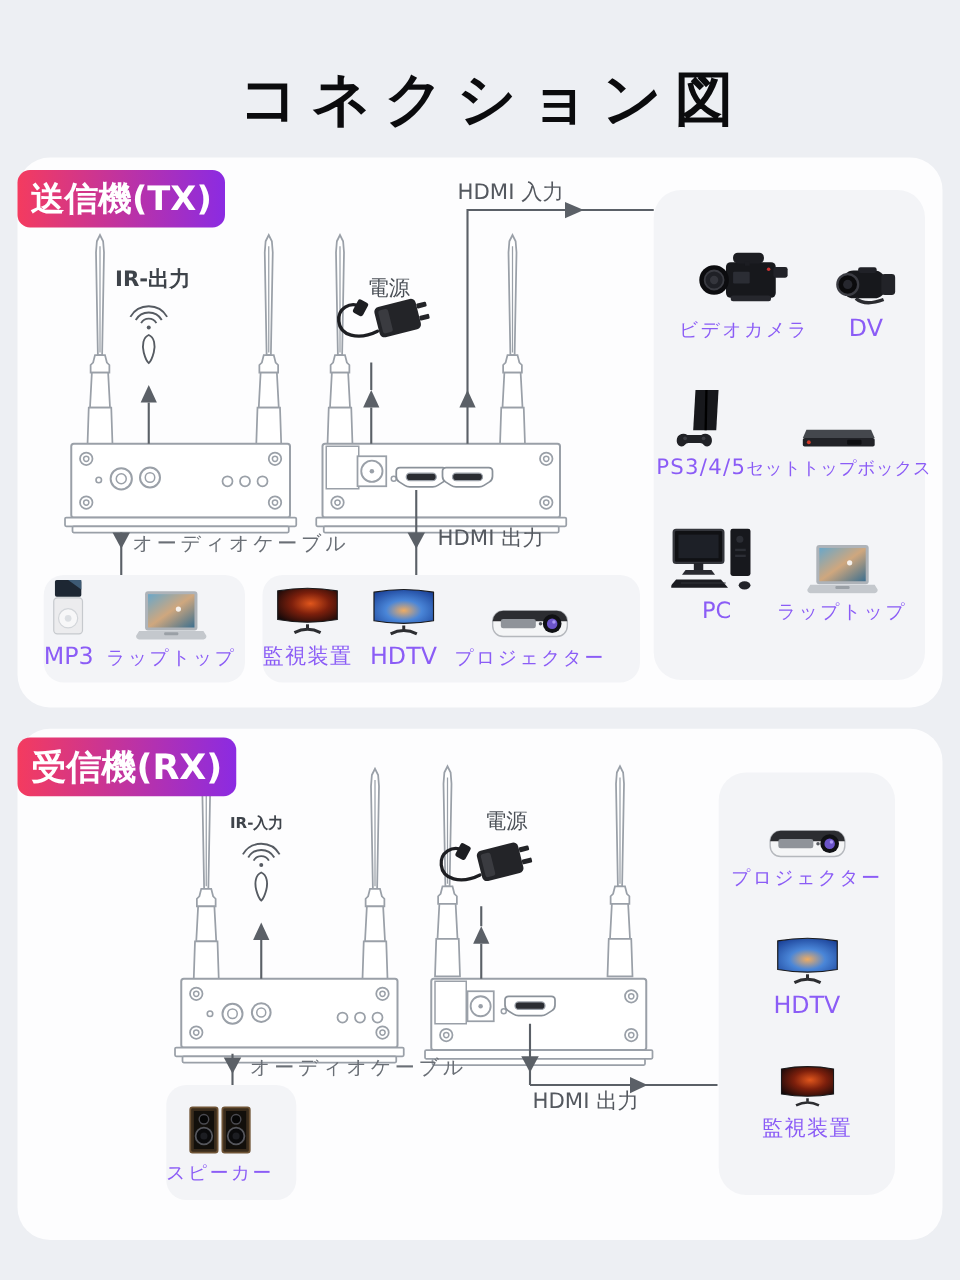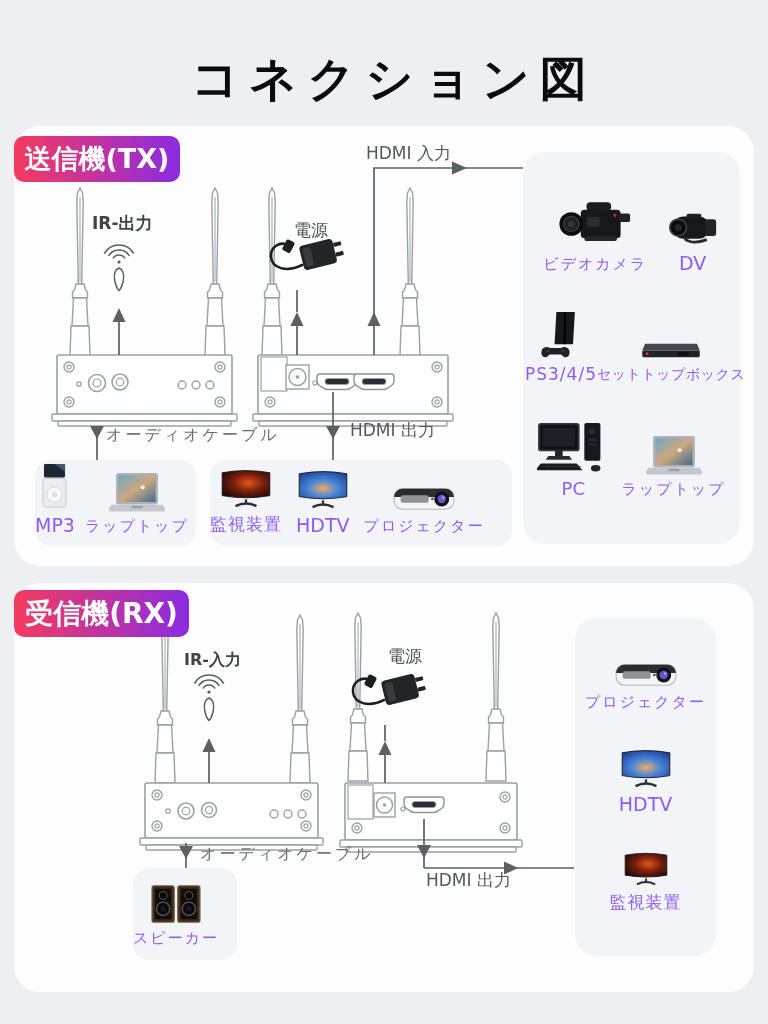--- a/index.html
+++ b/index.html
@@ -18,21 +18,21 @@
   .rx-badge{left:14px;top:590px;width:175px;height:47px;font-size:28px;}
   svg.overlay{position:absolute;left:0;}
   #svg-tx{top:126px;}
   #svg-rx{top:583px;}
   .flabel{position:absolute;font-size:17px;color:var(--label,#54585f);white-space:nowrap;}
   #lbl-tx-hdmi-in{left:366px;top:142px;}
   #lbl-tx-ir{left:92px;top:212px;font-weight:600;color:var(--dark-label,#3e434a);}
   #lbl-tx-power{left:294px;top:219px;color:#4b5057;}
   #lbl-tx-audio{left:106px;top:425px;font-size:16px;letter-spacing:3px;color:#6a6f76;}
   #lbl-tx-hdmi-out{left:350px;top:419px;}
-  #lbl-rx-ir{left:184px;top:650px;font-size:16px;font-weight:600;color:var(--dark-label,#3e434a);}
+  #lbl-rx-ir{left:184px;top:650px;font-size:12px;font-weight:600;color:var(--dark-label,#3e434a);}
   #lbl-rx-power{left:388px;top:645px;color:#4b5057;}
   #lbl-rx-audio{left:200px;top:844px;font-size:16px;letter-spacing:3px;color:#6a6f76;}
   #lbl-rx-hdmi-out{left:426px;top:869px;}
   .subbox{position:absolute;background:var(--box-bg,#f3f4f7);border-radius:16px;
     display:flex;align-items:flex-end;justify-content:flex-start;}
   .box-audio{left:35px;top:460px;width:161px;height:86px;gap:10px;padding-bottom:10px;box-sizing:border-box;}
   .box-display{left:210px;top:460px;width:302px;height:86px;gap:14px;padding-bottom:10px;box-sizing:border-box;}
   .box-speaker{left:133px;top:868px;width:104px;height:92px;padding-bottom:12px;box-sizing:border-box;}
   .bigpanel{position:absolute;background:var(--box-bg,#f3f4f7);border-radius:22px;
     display:flex;flex-direction:column;justify-content:space-evenly;box-sizing:border-box;}

